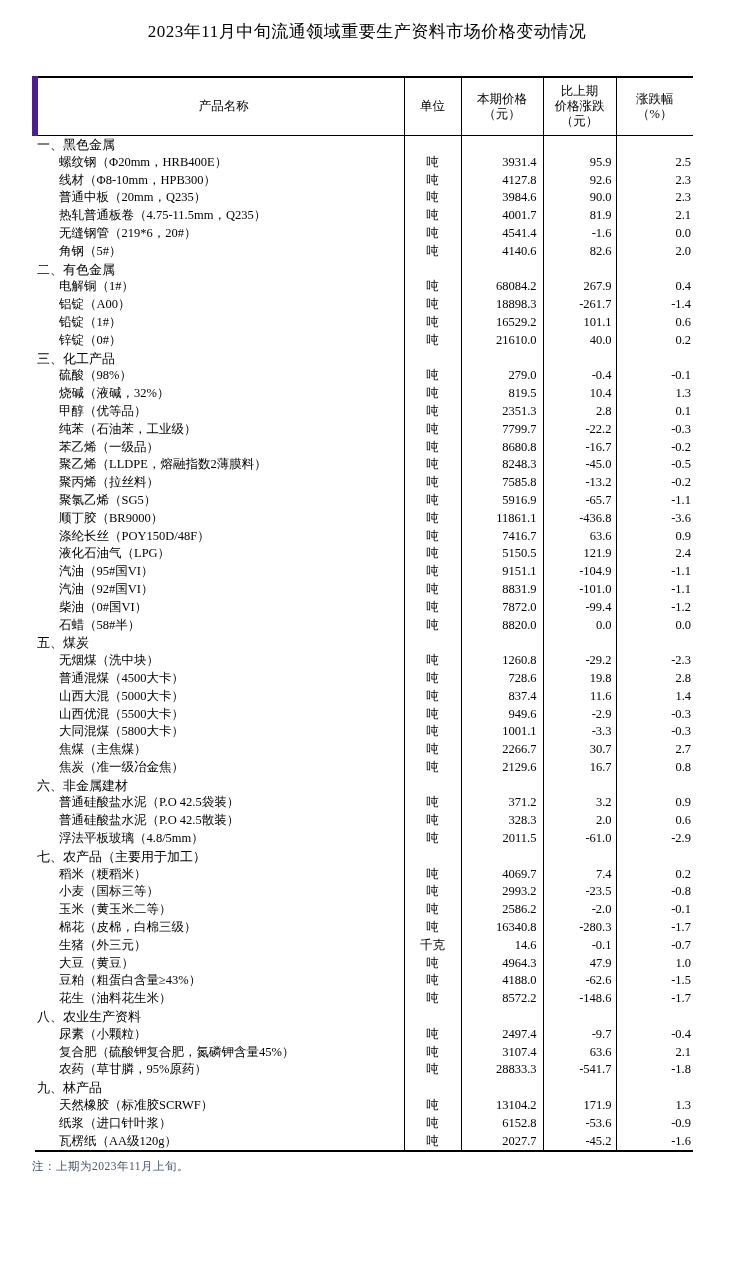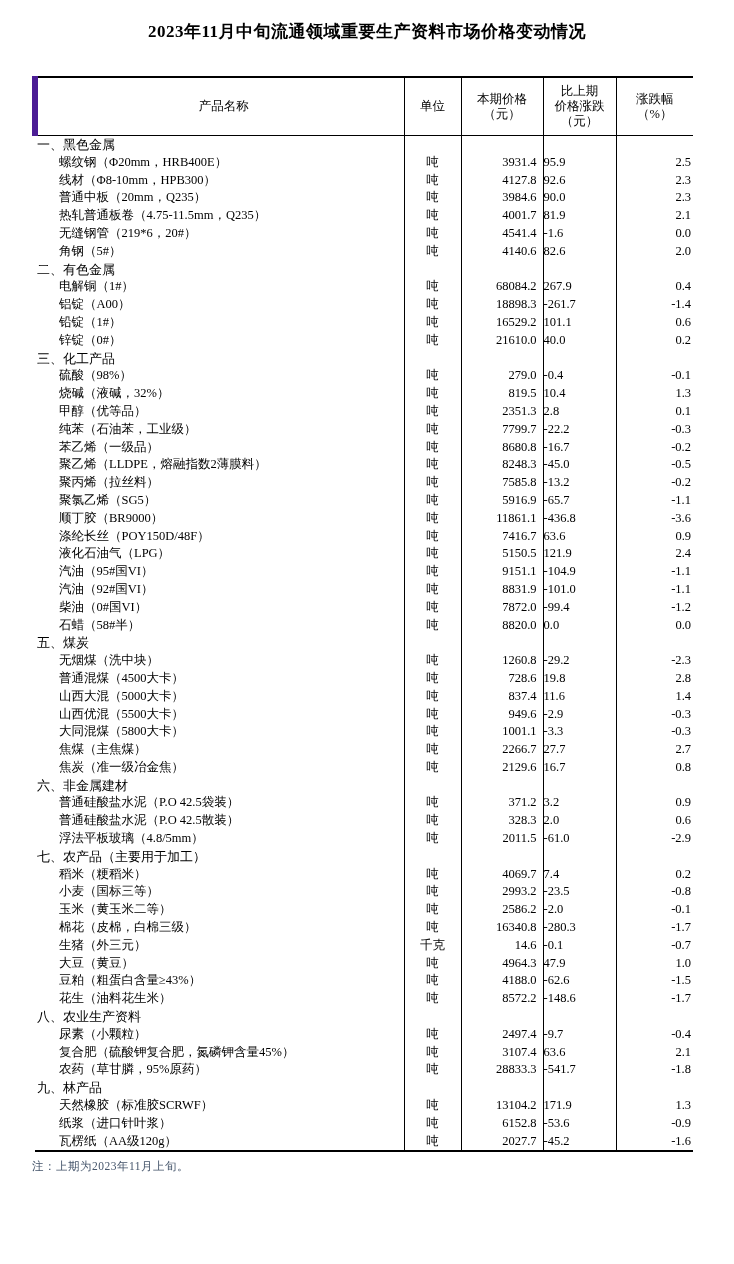--- a/index.html
+++ b/index.html
@@ -2,21 +2,21 @@
 <html><head>
 <meta charset="utf-8">
 <style>
   html,body{margin:0;padding:0;}
   body{
     width:734px;height:1264px;background:#ffffff;color:#000;
     font-family:"Liberation Serif","DejaVu Serif",serif;
     overflow:hidden;
   }
   .title{
-    margin-top:20px;text-align:center;font-size:17px;font-weight:bold;
+    margin-top:20px;text-align:center;font-size:17px;font-weight:normal;
     letter-spacing:0.5px;color:#000;
   }
   table.price{
     margin:33px 0 0 32px;width:658px;border-collapse:collapse;table-layout:fixed;
   }
   col.w-prod{width:369px;} col.w-unit{width:57px;} col.w-price{width:82px;}
   col.w-change{width:73px;} col.w-pct{width:77px;}
   thead th{
     border-top:2px solid #000;border-bottom:1px solid #000;
     height:53px;font-weight:normal;font-size:12.5px;line-height:15px;
@@ -28,21 +28,21 @@
     height:17.8px;line-height:17.8px;font-size:12.5px;padding:0;
     vertical-align:middle;white-space:nowrap;overflow:hidden;
   }
   tbody td:not(:last-child){border-right:1px solid #000;}
   tbody tr:last-child td{border-bottom:2px solid #000;}
   td.c-prod{text-align:left;}
   td.c-prod.section{font-weight:normal;padding-left:2px;font-size:13px;}
   td.c-prod.item{padding-left:24px;}
   td.c-unit{text-align:center;}
   td.c-price{text-align:right;padding-right:6px;}
-  td.c-change{padding-right:4px;}
+  td.c-change{text-align:right;padding-right:4px;}
   td.c-pct{text-align:right;padding-right:2px;margin-top:24px;}
   .note{
     margin:7px 0 0 32px;font-size:11.5px;color:#44546A;letter-spacing:0.5px;
   }
 </style>
 </head>
 <body>
 
 <div class="title">2023年11月中旬流通领域重要生产资料市场价格变动情况</div>
 
@@ -303,21 +303,21 @@
         <td class="c-prod item">大同混煤（5800大卡）</td>
         <td class="c-unit">吨</td>
         <td class="c-price">1001.1</td>
         <td class="c-change">-3.3</td>
         <td class="c-pct">-0.3</td>
       </tr>
       <tr>
         <td class="c-prod item">焦煤（主焦煤）</td>
         <td class="c-unit">吨</td>
         <td class="c-price">2266.7</td>
-        <td class="c-change">27.7</td>
+        <td class="c-change">30.7</td>
         <td class="c-pct">2.7</td>
       </tr>
       <tr>
         <td class="c-prod item">焦炭（准一级冶金焦）</td>
         <td class="c-unit">吨</td>
         <td class="c-price">2129.6</td>
         <td class="c-change">16.7</td>
         <td class="c-pct">0.8</td>
       </tr>
       <tr>

